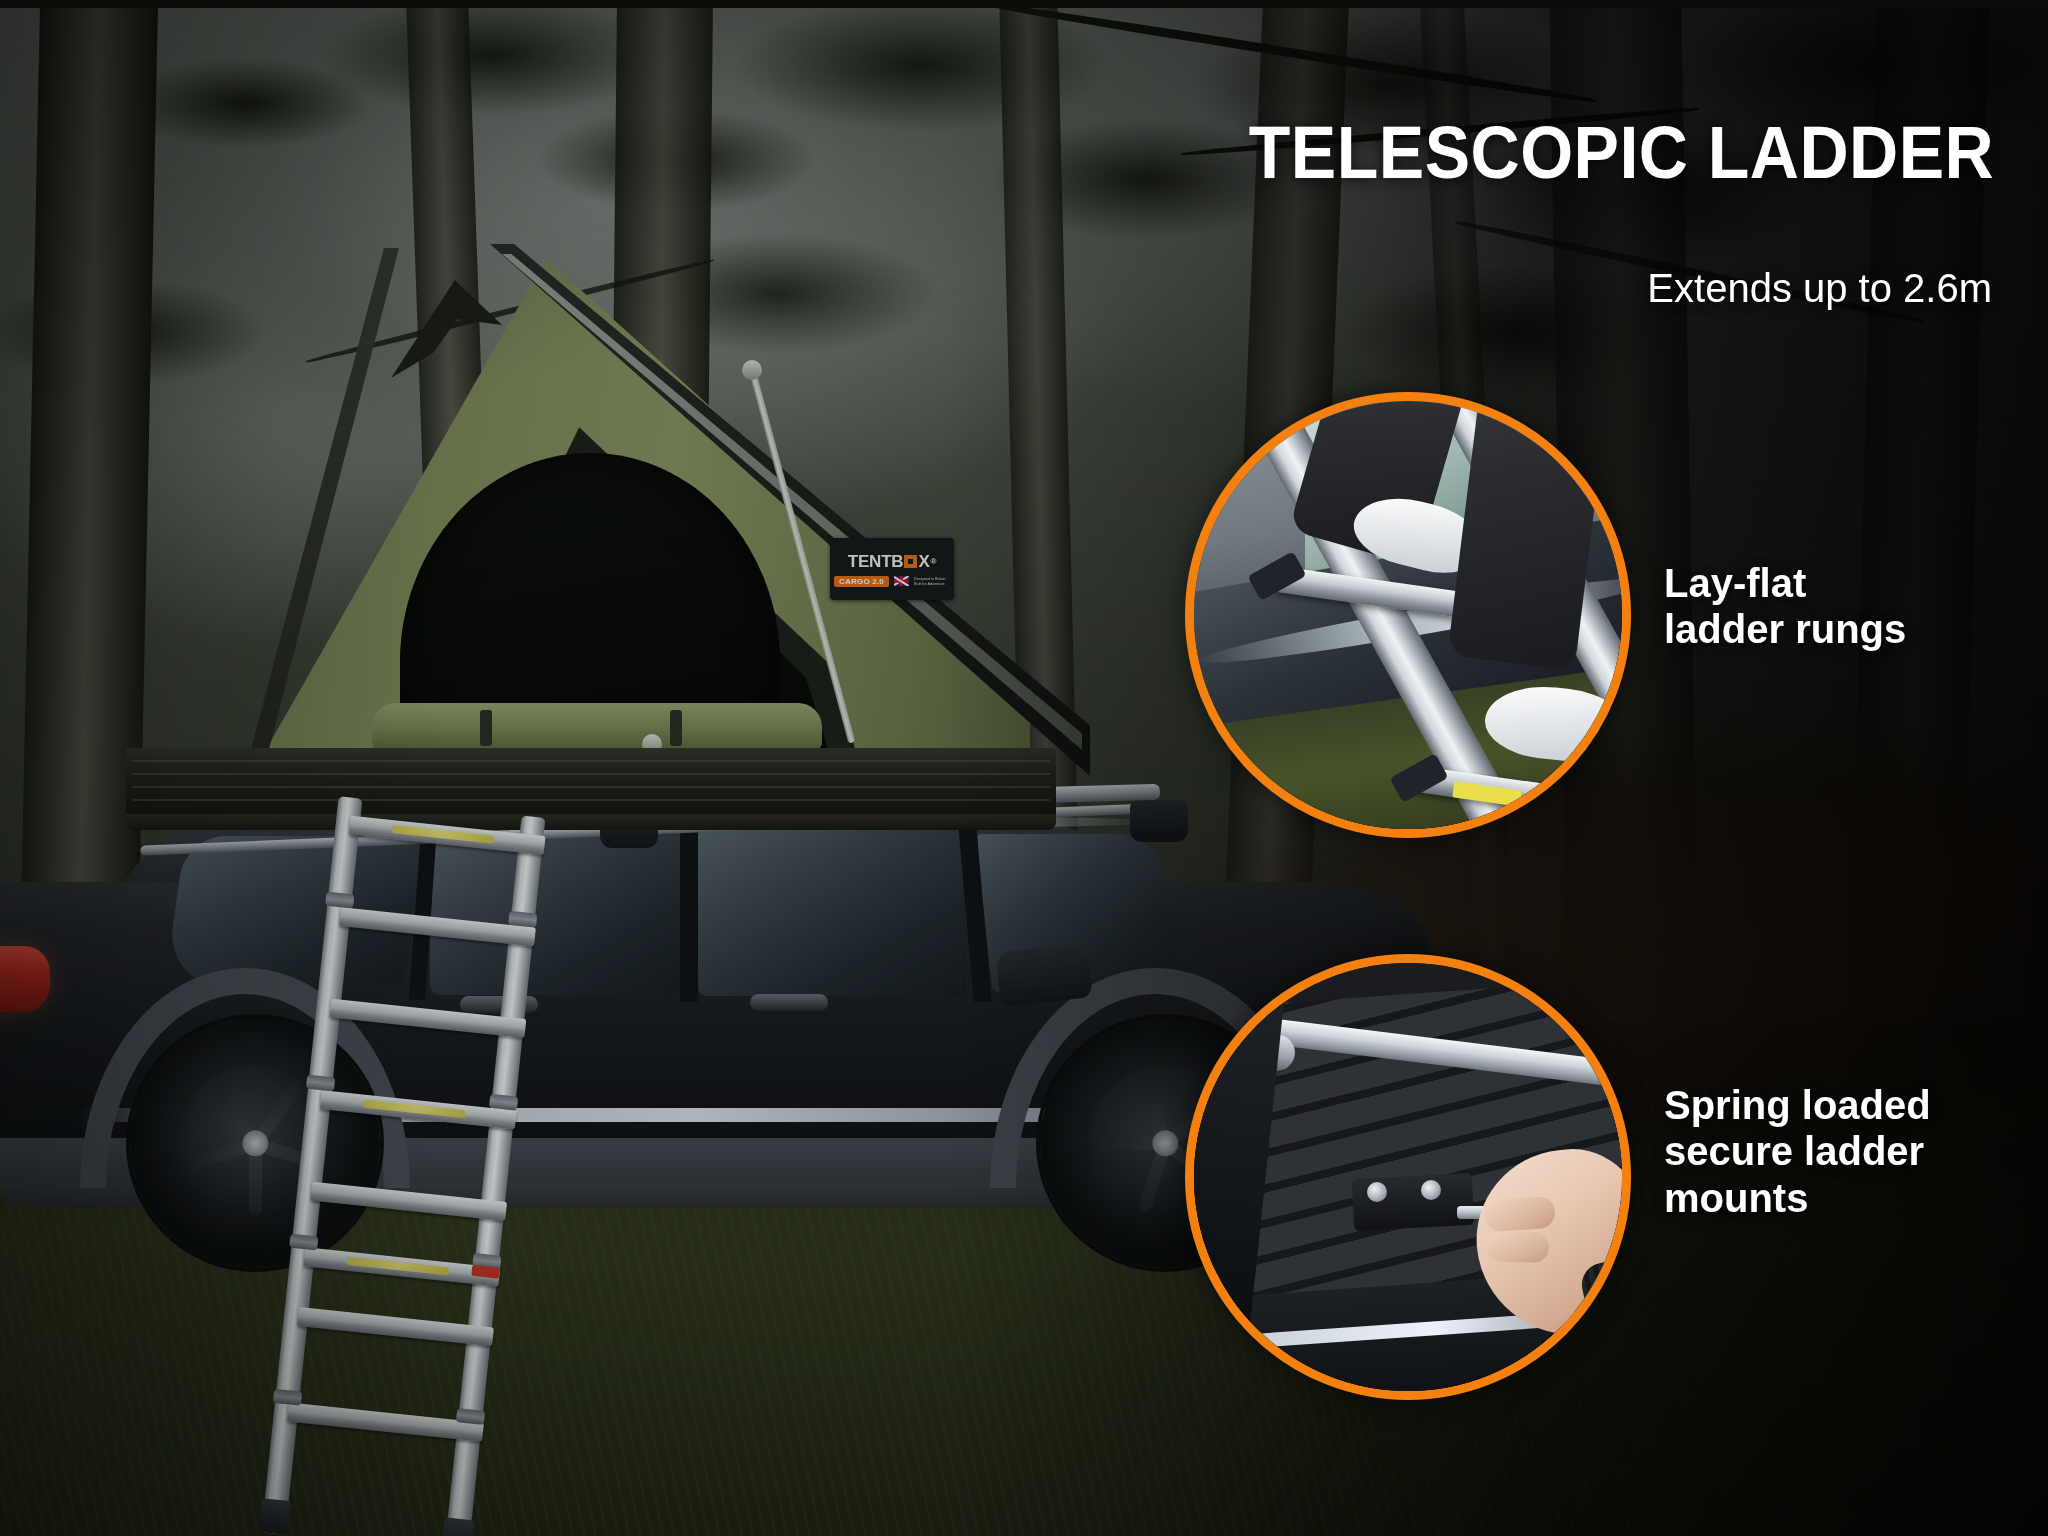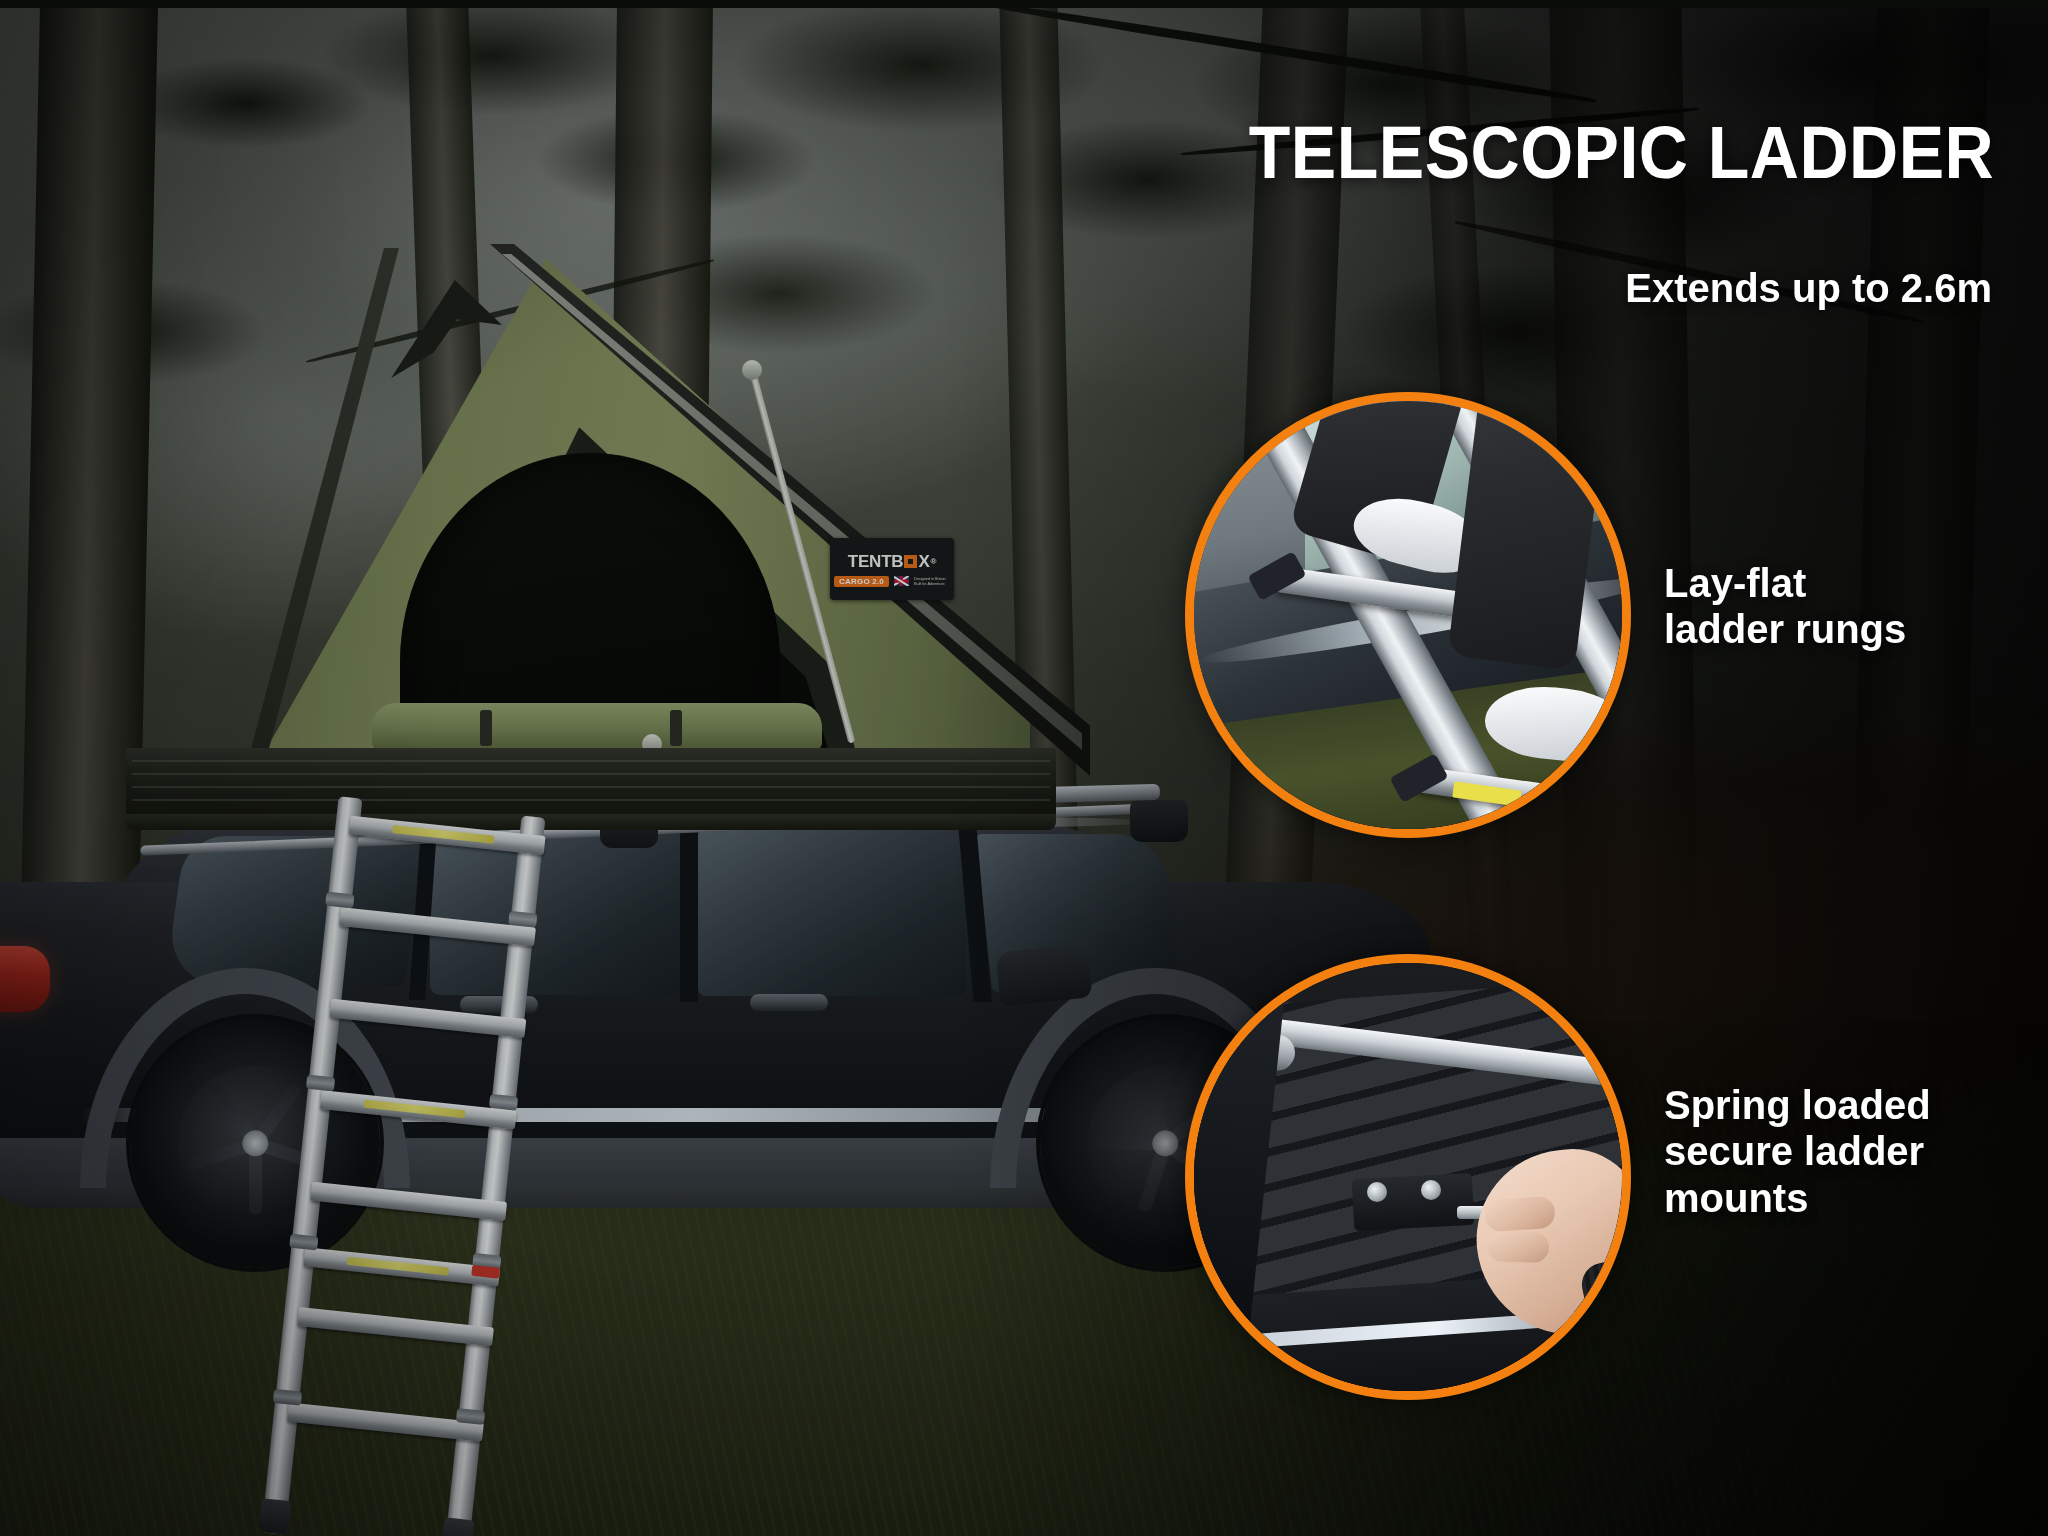--- a/index.html
+++ b/index.html
@@ -327,21 +327,21 @@
     font-family:"Liberation Sans", sans-serif;
     font-weight:bold; font-size:74px; line-height:1;
     color:#ffffff; letter-spacing:.5px;
     transform:scaleX(.92); transform-origin:100% 50%;
     text-shadow:0 2px 14px rgba(0,0,0,.75);
     white-space:nowrap;
   }
   .subtitle {
     position:absolute; right:56px; top:258px;
     font-family:"Liberation Sans", sans-serif;
-    font-weight:bold; font-size:40px; color:#ffffff;
+    font-weight:normal; font-size:40px; color:#ffffff;
     text-shadow:0 2px 12px rgba(0,0,0,.8);
     white-space:nowrap;
   }
   .callout-text {
     position:absolute;
     font-family:"Liberation Sans", sans-serif;
     font-weight:bold; font-size:40px; line-height:1.16;
     color:#ffffff; text-shadow:0 2px 12px rgba(0,0,0,.85);
   }
   .ct-1 { left:1664px; top:552px; }

